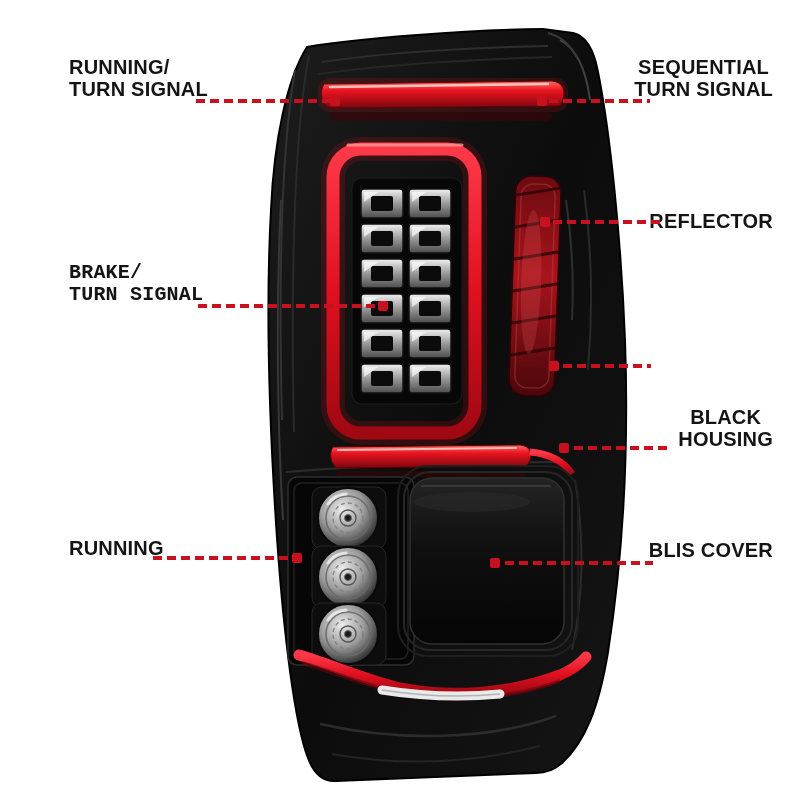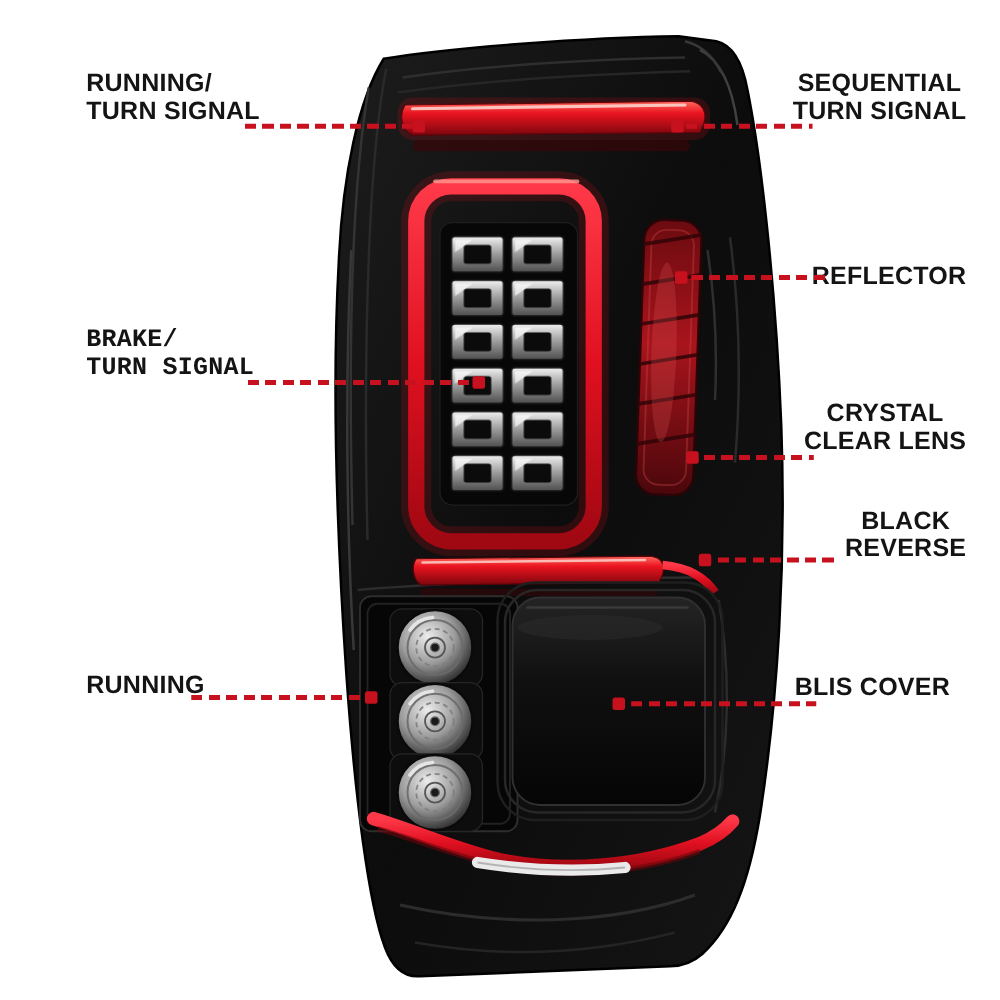--- a/index.html
+++ b/index.html
@@ -197,31 +197,29 @@
 
   <div class="callout-label right" style="right:27px; top:210px;">REFLECTOR</div>
   <div class="leader" style="left:553px; top:220px; width:108px;"></div>
   <div class="dot" style="left:540px; top:217px;"></div>
 
   <div class="callout-label" style="left:69px; top:262px;font-family:Liberation Mono, monospace;">BRAKE/
 TURN SIGNAL</div>
   <div class="leader" style="left:198px; top:304px; width:178px;"></div>
   <div class="dot" style="left:378px; top:301px;"></div>
 
-  <div class="callout-label right" style="right:27px; top:320px;">CRYSTAL
-CLEAR LENS</div>
   <div class="leader" style="left:563px; top:364px; width:88px;"></div>
   <div class="dot" style="left:549px; top:361px;"></div>
 
   <div class="callout-label right" style="right:27px; top:406px;">BLACK
-REVERSE</div>
+HOUSING</div>
   <div class="leader" style="left:574px; top:446px; width:98px;"></div>
   <div class="dot" style="left:559px; top:443px;"></div>
 
   <div class="callout-label" style="left:69px; top:537px;">RUNNING</div>
   <div class="leader" style="left:153px; top:556px; width:138px;"></div>
   <div class="dot" style="left:292px; top:553px;"></div>
 
-  <div class="callout-label right" style="right:40px; top:539px;">BLIS COVER</div>
+  <div class="callout-label right" style="right:27px; top:539px;">BLIS COVER</div>
   <div class="leader" style="left:505px; top:561px; width:148px;"></div>
   <div class="dot" style="left:490px; top:558px;"></div>
 
 </div>
 
 </body></html>

